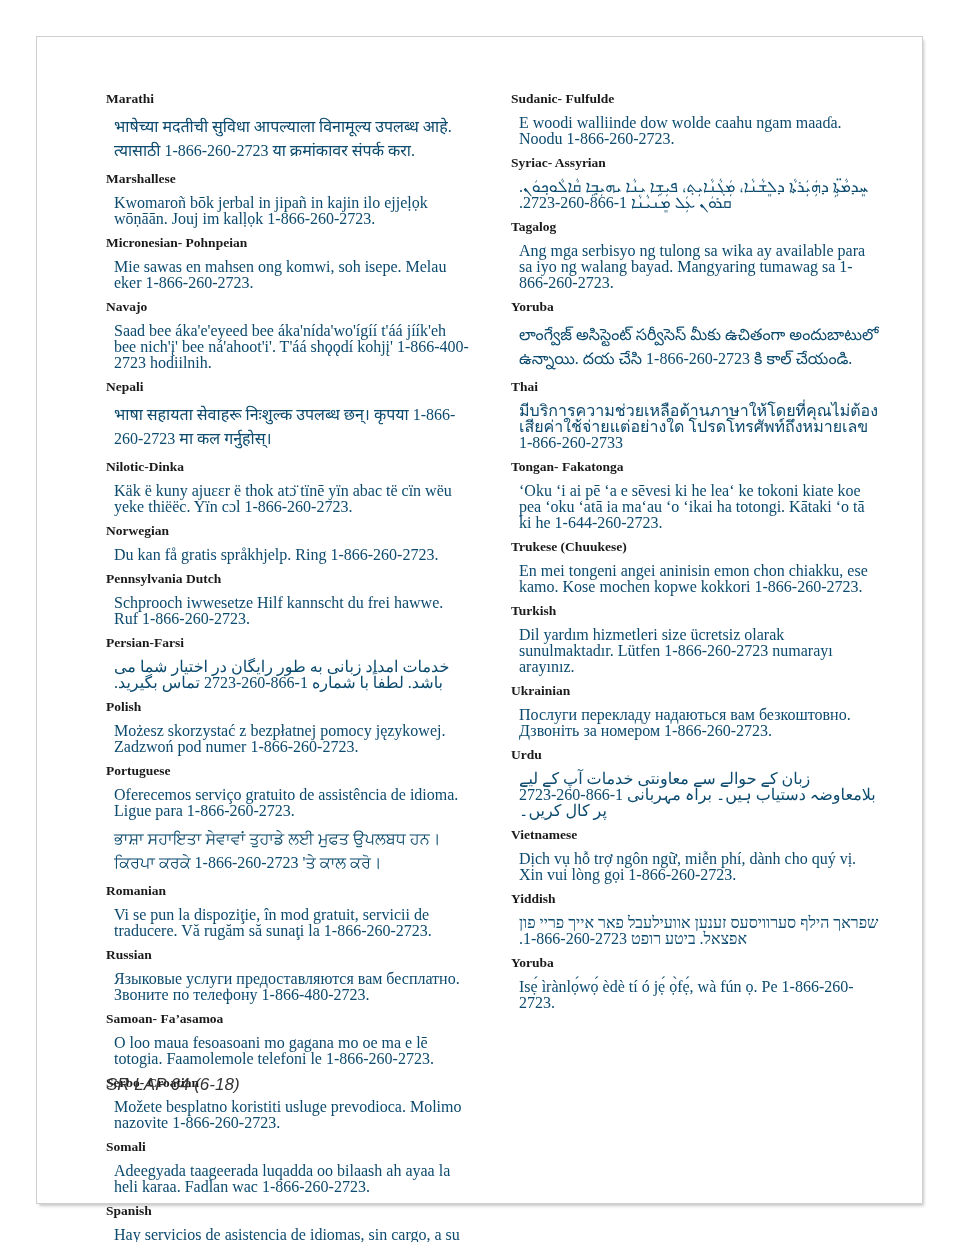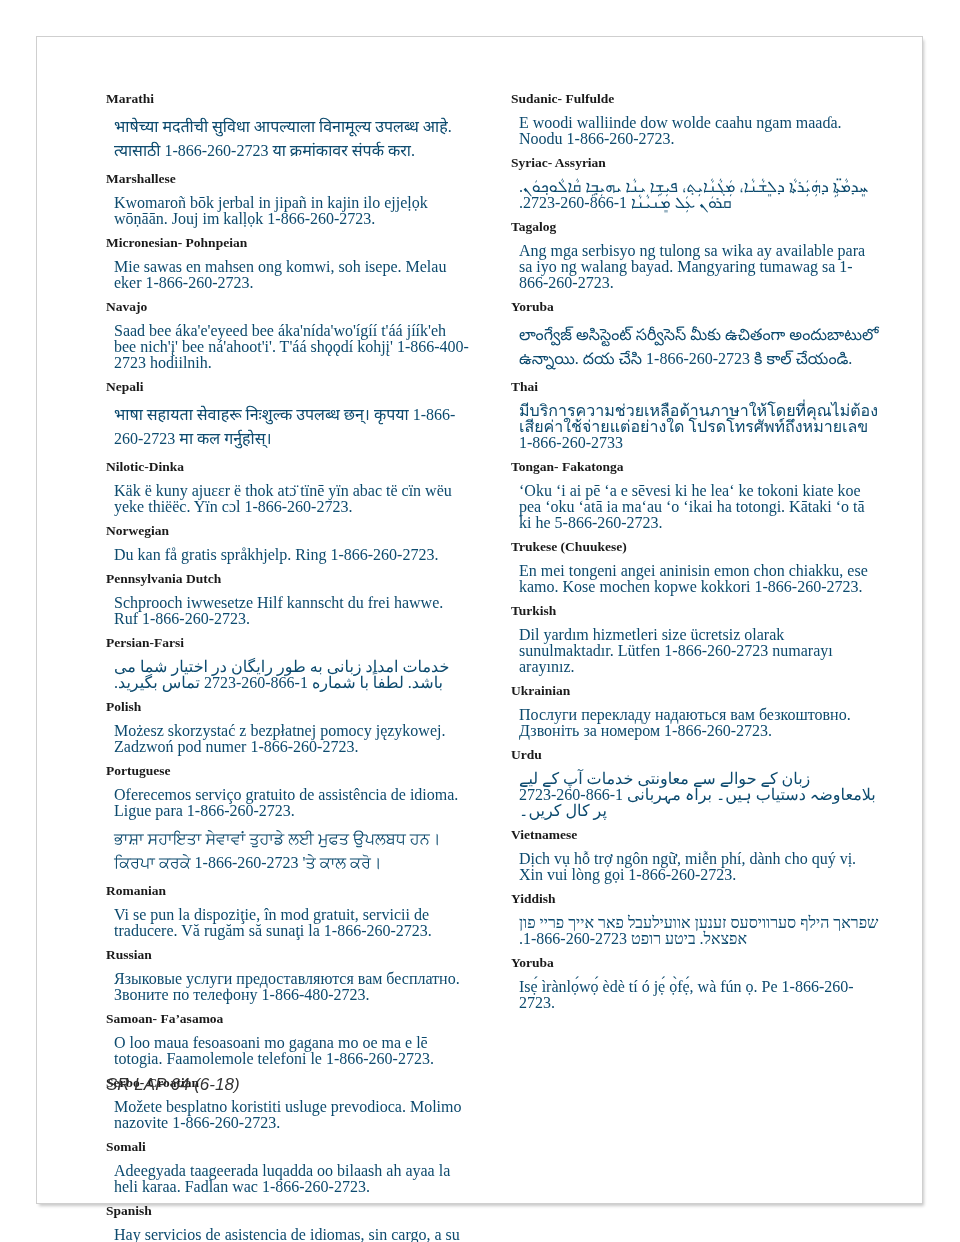--- a/index.html
+++ b/index.html
@@ -162,21 +162,21 @@
             <h3>Yoruba</h3>
             <p>లాంగ్వేజ్ అసిస్టెంట్ సర్వీసెస్ మీకు ఉచితంగా అందుబాటులో ఉన్నాయి. దయ చేసి 1-866-260-2723 కి కాల్ చేయండి.</p>
           </div>
           <div class="entry">
             <h3>Thai</h3>
             <p>มีบริการความช่วยเหลือด้านภาษาให้โดยที่คุณไม่ต้องเสียค่าใช้จ่ายแต่อย่างใด โปรดโทรศัพท์ถึงหมายเลข
 1-866-260-2733</p>
           </div>
           <div class="entry">
             <h3>Tongan- Fakatonga</h3>
-            <p>ʻOku ʻi ai pē ʻa e sēvesi ki he leaʻ ke tokoni kiate koe pea ʻoku ʻatā ia maʻau ʻo ʻikai ha totongi. Kātaki ʻo tā ki he 5-866-260-2723.</p>
+            <p>ʻOku ʻi ai pē ʻa e sēvesi ki he leaʻ ke tokoni kiate koe pea ʻoku ʻatā ia maʻau ʻo ʻikai ha totongi. Kātaki ʻo tā ki he 1-644-260-2723.</p>
           </div>
           <div class="entry">
             <h3>Trukese (Chuukese)</h3>
             <p>En mei tongeni angei aninisin emon chon chiakku, ese kamo. Kose mochen kopwe kokkori 1-866-260-2723.</p>
           </div>
           <div class="entry">
             <h3>Turkish</h3>
             <p>Dil yardım hizmetleri size ücretsiz olarak sunulmaktadır. Lütfen 1-866-260-2723 numarayı arayınız.</p>
           </div>
           <div class="entry">

